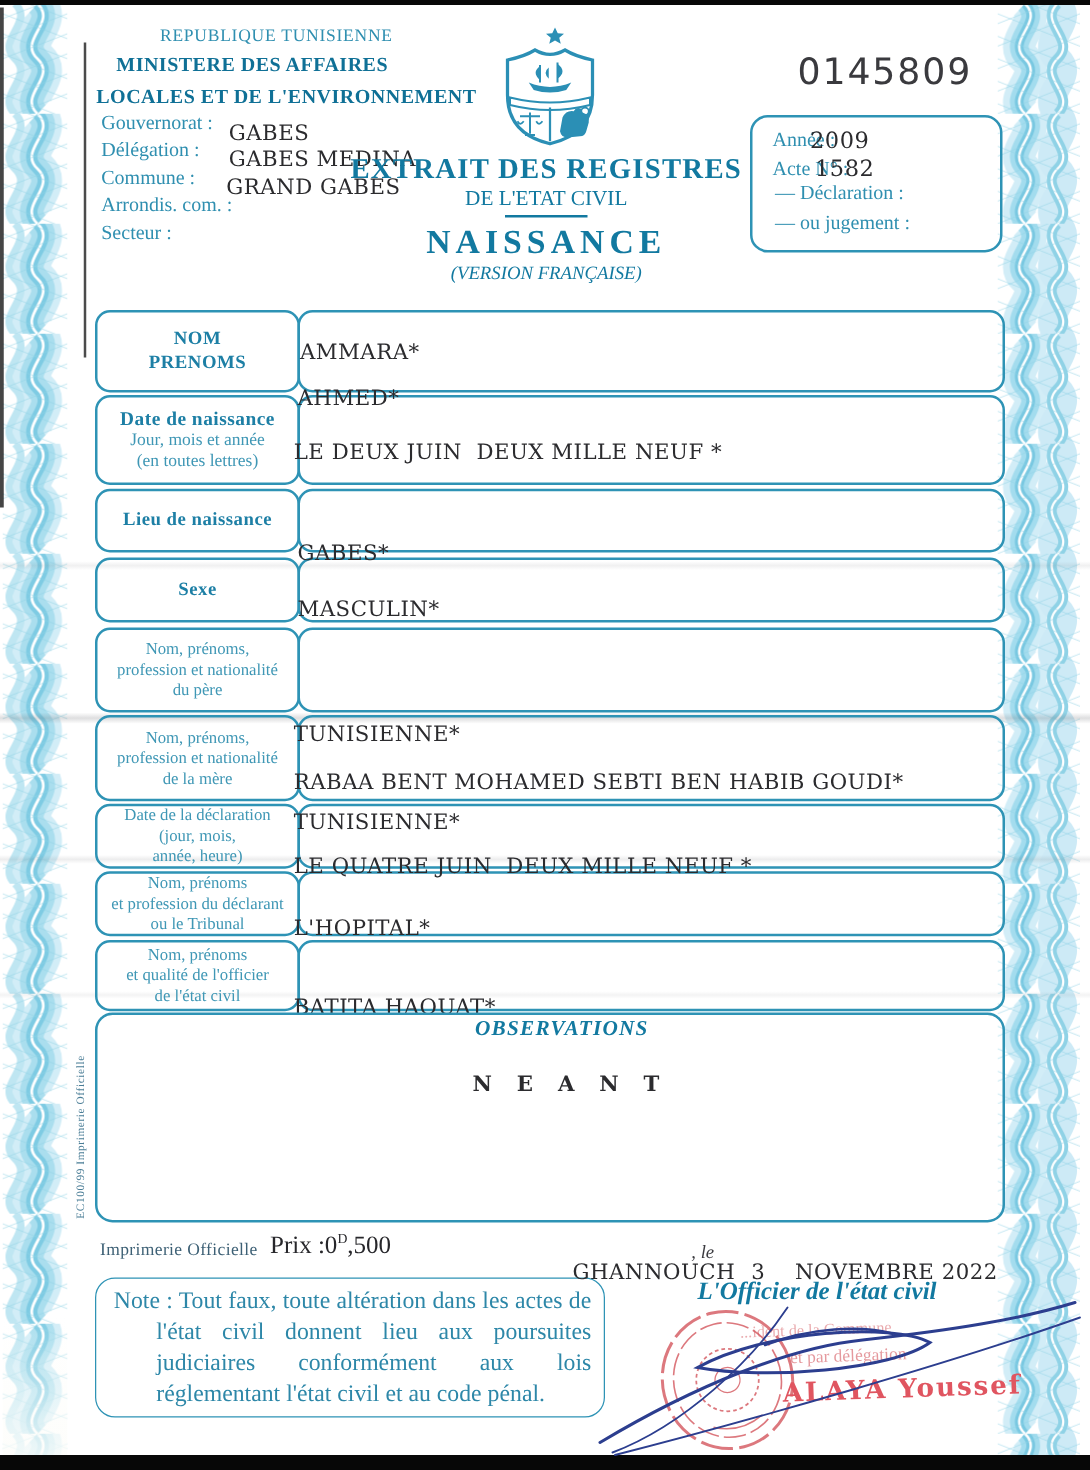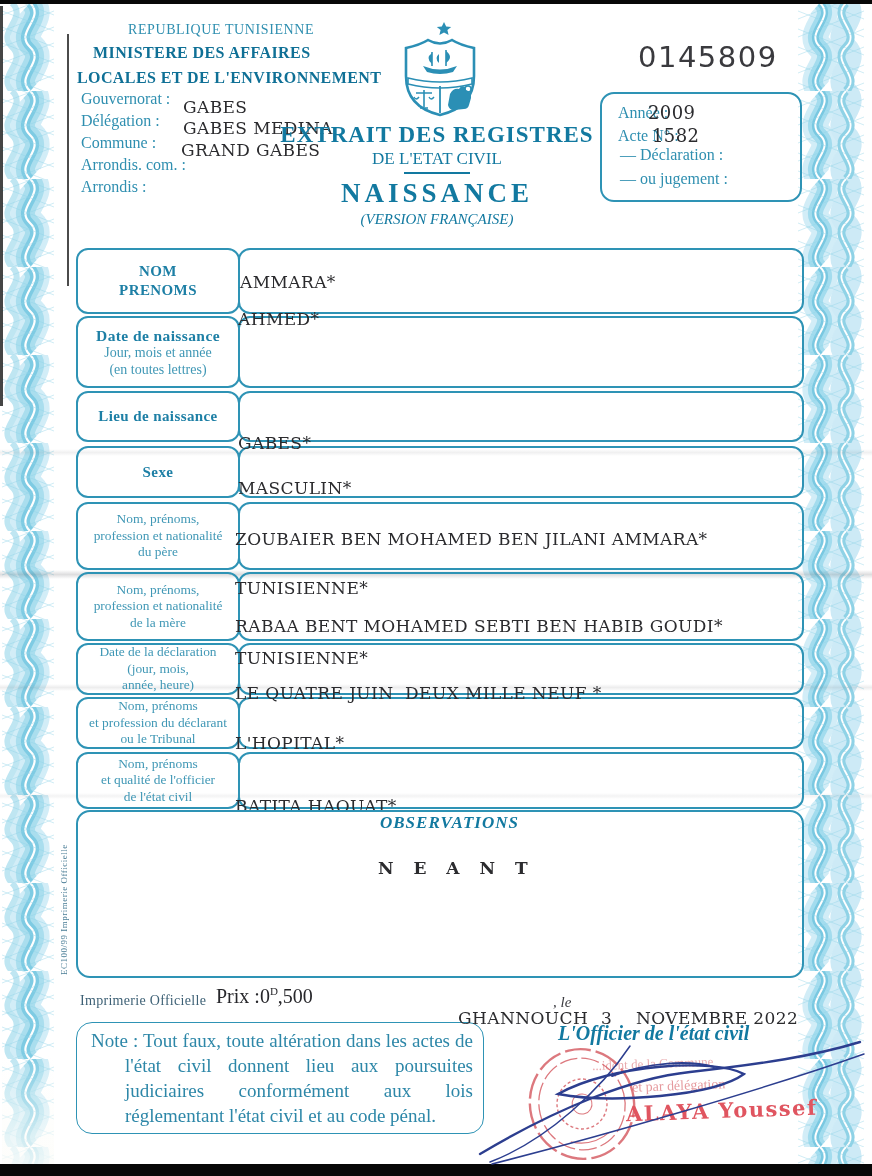--- a/index.html
+++ b/index.html
@@ -112,21 +112,21 @@
 
   <div class="abs rep" style="left:128px;top:22px;">REPUBLIQUE TUNISIENNE</div>
   <div class="abs min" style="left:93px;top:44px;">MINISTERE DES AFFAIRES</div>
   <div class="abs min" style="left:77px;top:69px;">LOCALES ET DE L'ENVIRONNEMENT</div>
 
   <div class="abs admin-labels" style="left:81px;top:88px;">
     <span>Gouvernorat :</span>
     <span>Délégation :</span>
     <span>Commune :</span>
     <span>Arrondis. com. :</span>
-    <span>Arrondis :</span>
+    <span>Secteur :</span>
   </div>
   <span class="typed" style="left:183px;top:97px;">GABES</span>
   <span class="typed" style="left:183px;top:118px;">GABES MEDINA</span>
   <span class="typed" style="left:181px;top:140px;">GRAND GABES</span>
 
   <svg class="abs" style="left:392px;top:14px;" width="96" height="106" viewBox="0 0 96 106">
     <g fill="none" stroke="#2b8fb5" stroke-width="2">
       <path d="M41,5 A11,11 0 1 0 59,19 A9,9 0 1 1 41,5 Z" fill="#2b8fb5" stroke="none"></path>
       <path d="M52,8 l2.2,4.5 5,.4 -3.8,3.2 1.2,4.9 -4.6-2.6 -4.6,2.6 1.2-4.9 -3.8-3.2 5-.4 Z" fill="#2b8fb5" stroke="none"></path>
       <path d="M14,34 Q28,31 36,26 Q48,33 60,26 Q68,31 82,34 L82,62 Q82,93 48,101 Q14,93 14,62 Z" stroke-width="2.6"></path>
@@ -214,23 +214,23 @@
 
   <div class="lbox" style="top:752px;height:53px;">
     <span class="l-reg">Nom, prénoms</span>
     <span class="l-reg">et qualité de l'officier</span>
     <span class="l-reg">de l'état civil</span>
   </div>
   <div class="vbox" style="top:752px;height:53px;"></div>
 
   <span class="typed" style="left:240px;top:272px;">AMMARA*</span>
   <span class="typed" style="left:238px;top:309px;">AHMED*</span>
+  <span class="typed" style="left:235px;top:352px;">LE DEUX JUIN  DEUX MILLE NEUF *</span>
   <span class="typed" style="left:238px;top:433px;">GABES*</span>
   <span class="typed" style="left:238px;top:478px;">MASCULIN*</span>
-  <span class="typed" style="left:235px;top:529px;">ZOUBAIER BEN MOHAMED BEN JILANI AMMARA*</span>
   <span class="typed" style="left:235px;top:578px;">TUNISIENNE*</span>
   <span class="typed" style="left:235px;top:616px;">RABAA BENT MOHAMED SEBTI BEN HABIB GOUDI*</span>
   <span class="typed" style="left:235px;top:648px;">TUNISIENNE*</span>
   <span class="typed" style="left:235px;top:683px;">LE QUATRE JUIN  DEUX MILLE NEUF *</span>
   <span class="typed" style="left:235px;top:733px;">L'HOPITAL*</span>
   <span class="typed" style="left:235px;top:796px;">BATITA HAOUAT*</span>
 
   <div class="abs obsbox" style="left:76px;top:810px;width:724px;height:164px;"></div>
   <div class="abs obs-title" style="left:380px;top:813px;font-family:Liberation Serif, serif;">OBSERVATIONS</div>
   <span class="typed" style="left:378px;top:858px;font-weight:600;letter-spacing:7px;">N E A N T</span>

